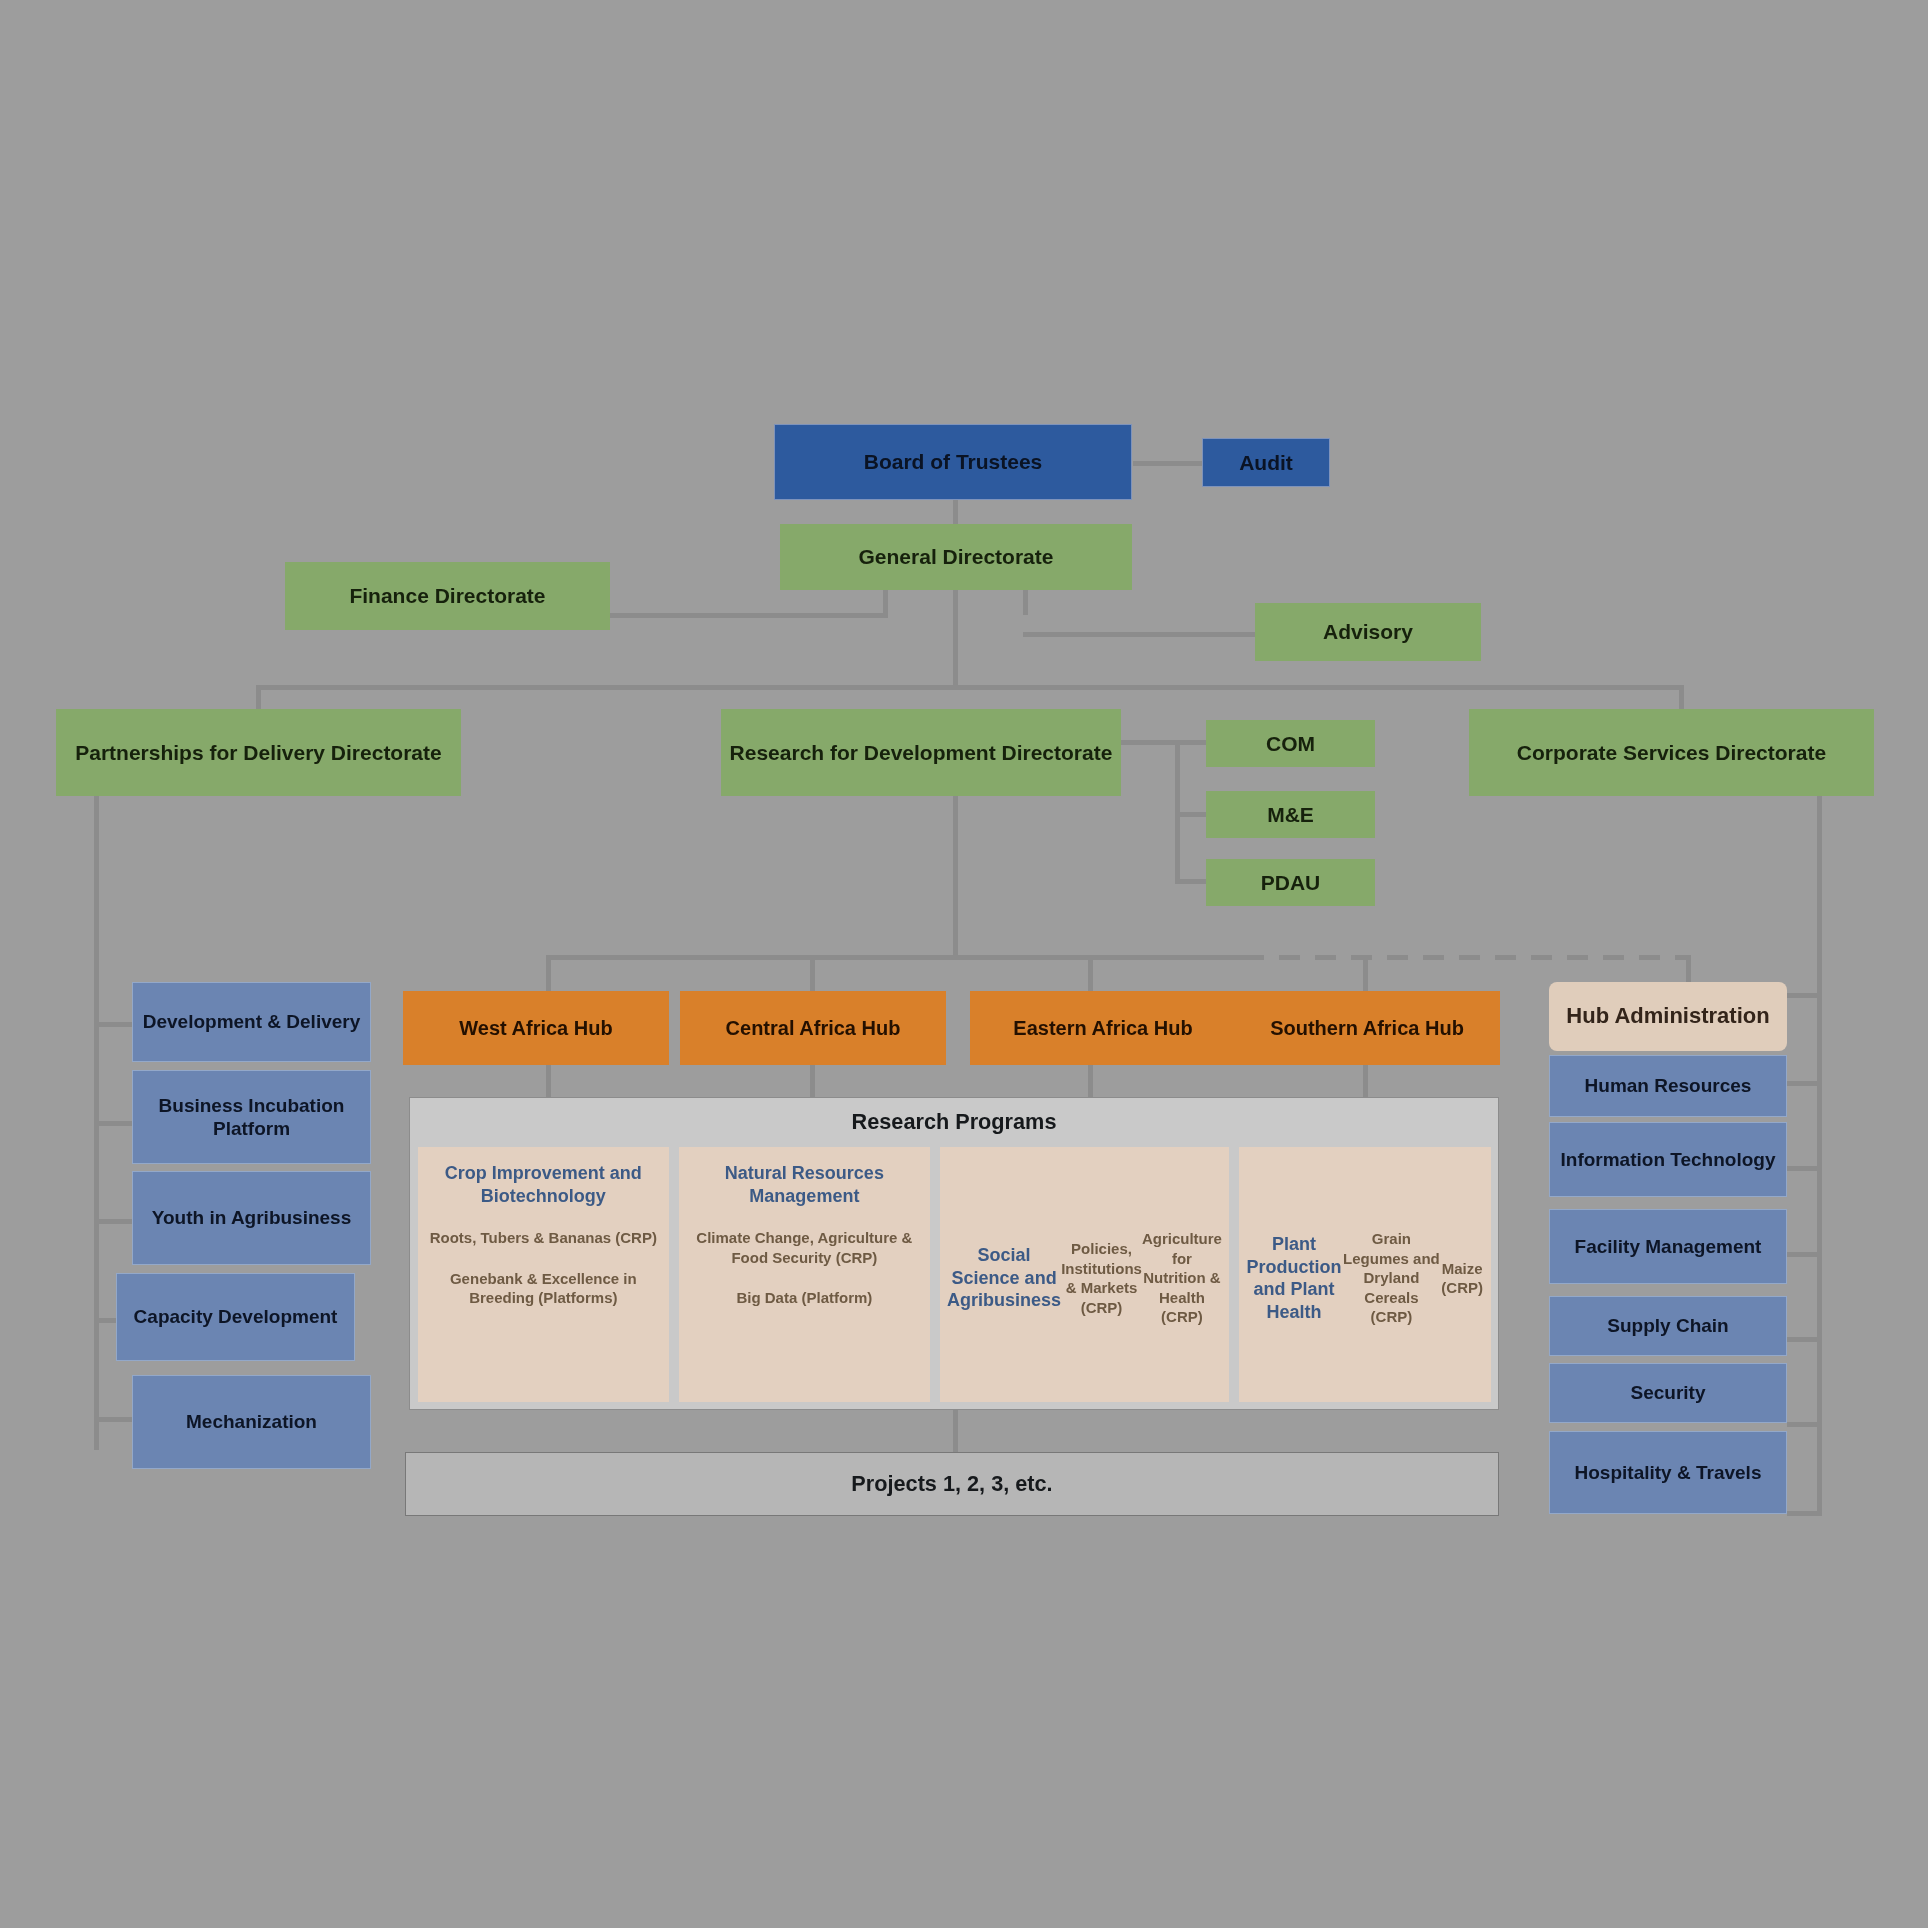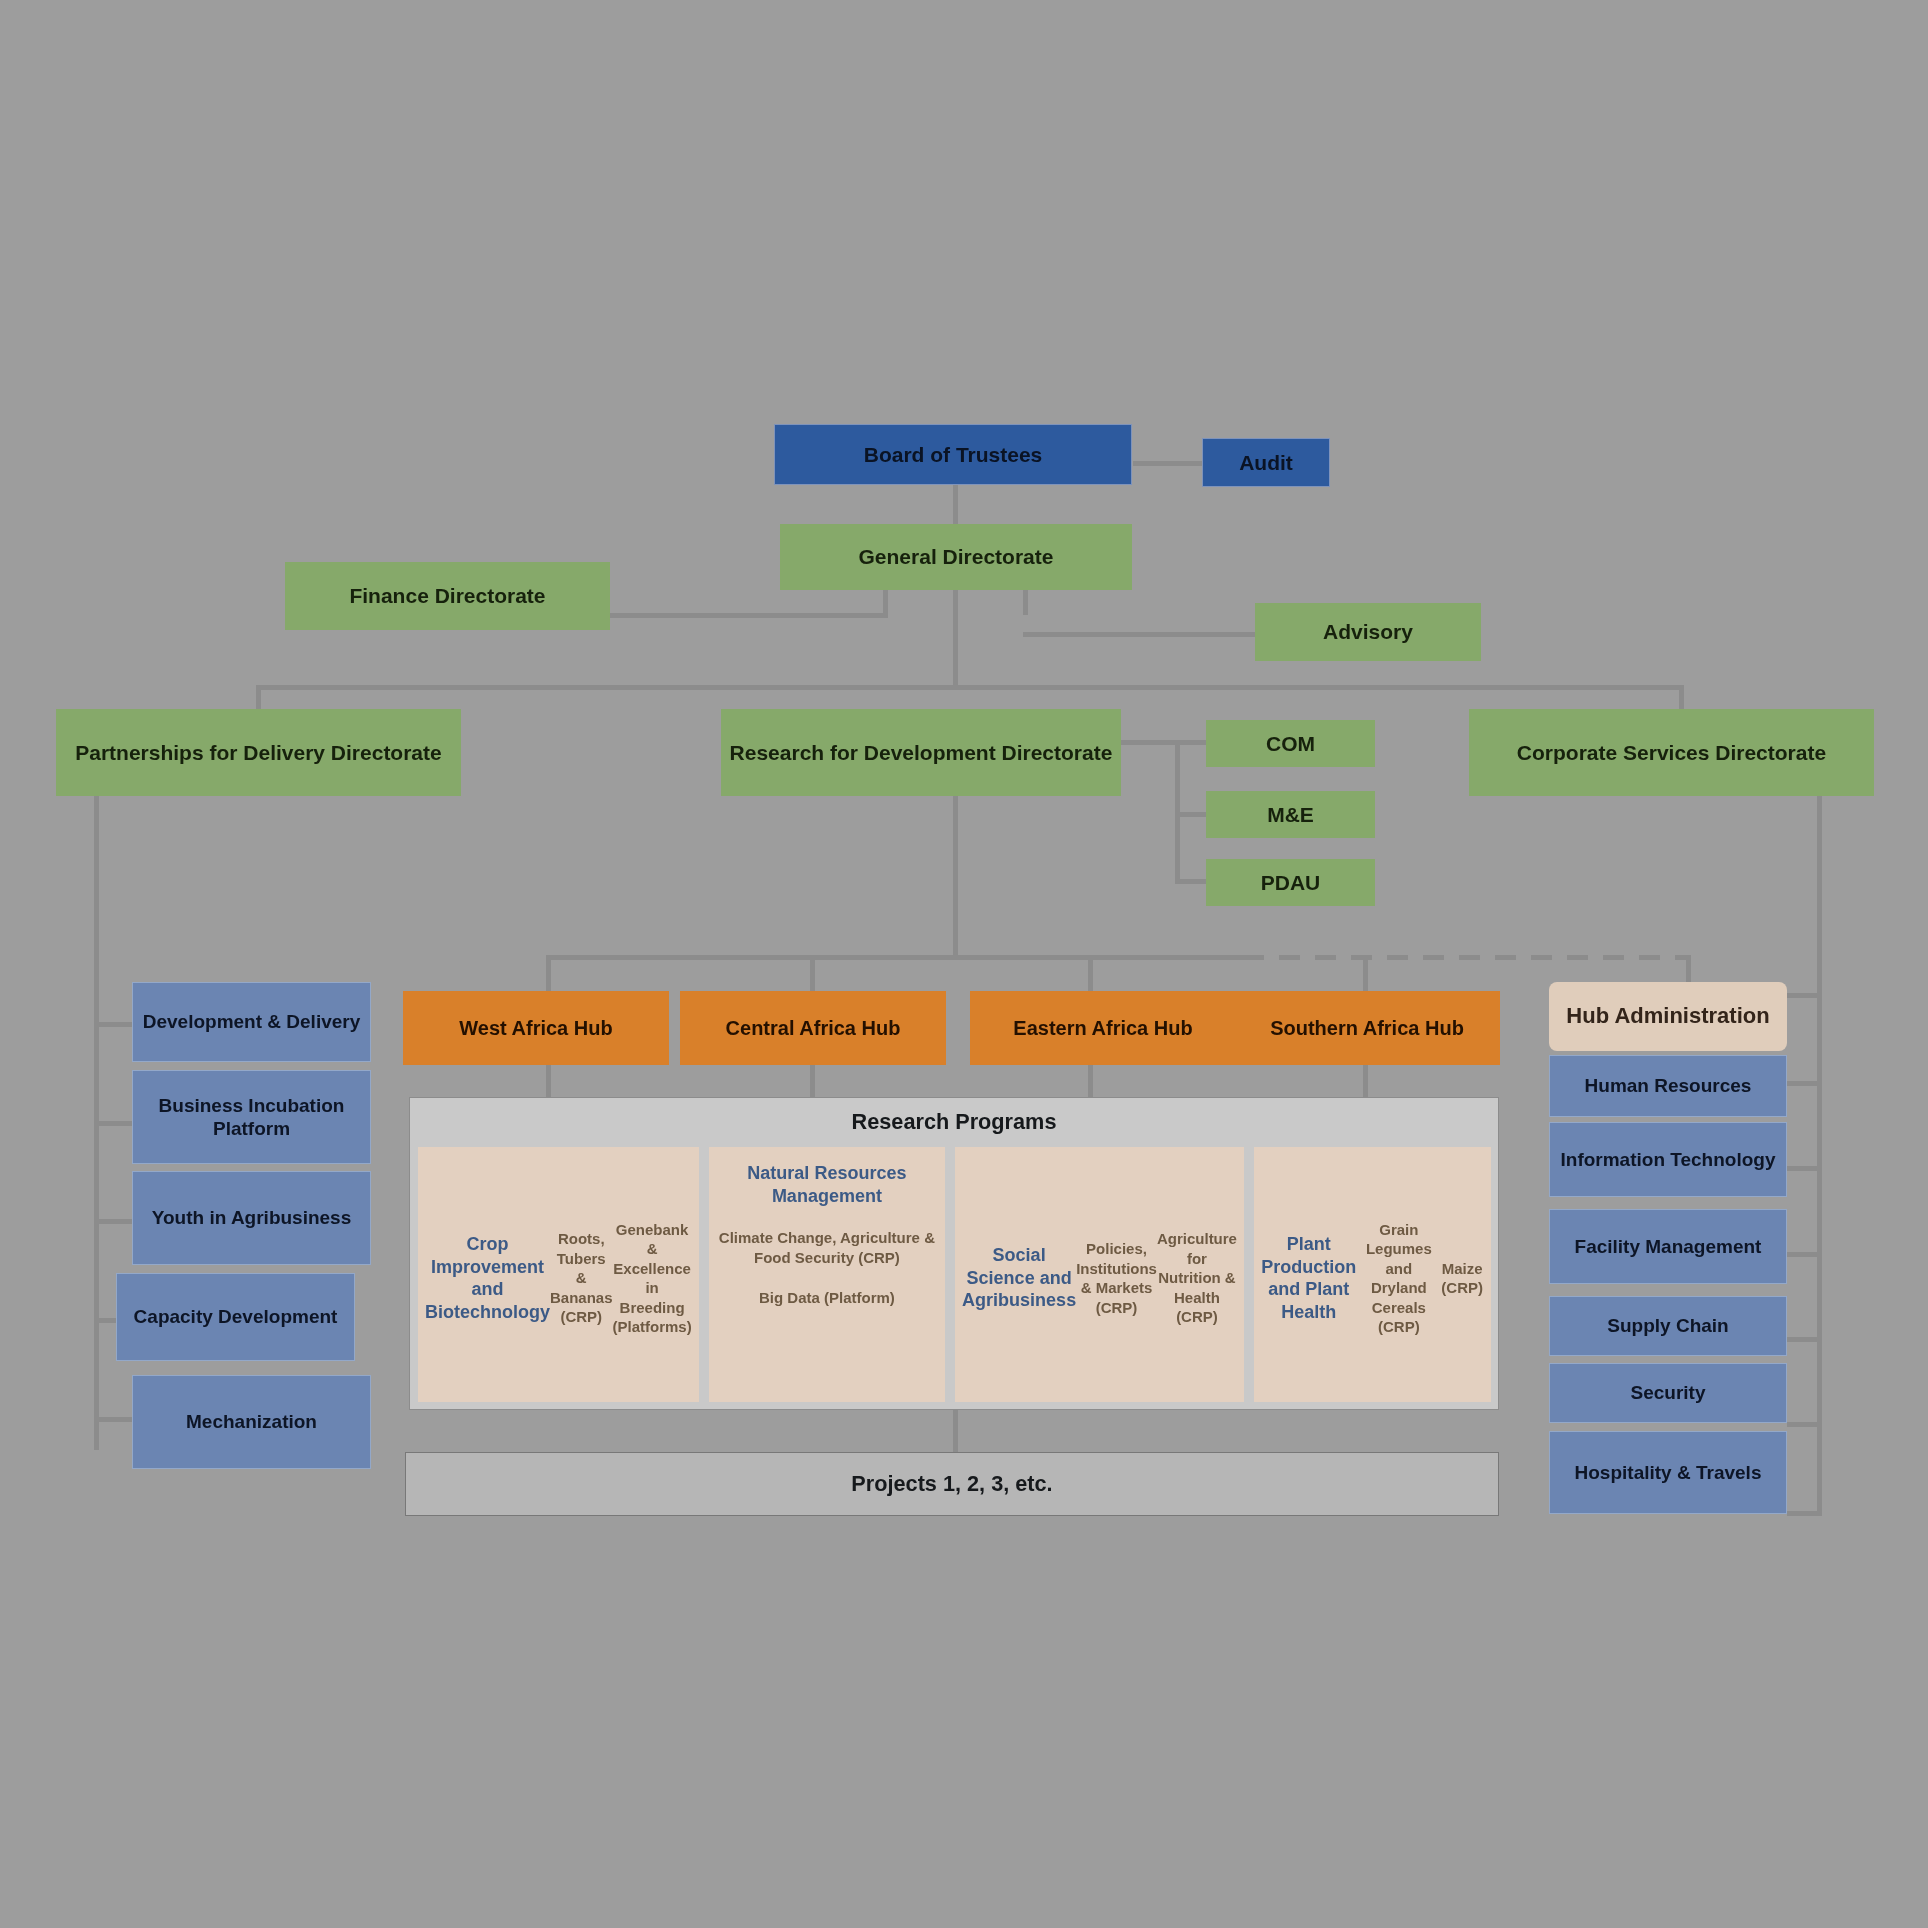--- a/index.html
+++ b/index.html
@@ -91,21 +91,21 @@
 
   <div class="ln" style="left:1817px;top:796px;width:4.7px;height:720px;"></div>
   <div class="ln" style="left:1787px;top:993px;width:35px;height:4.7px;"></div>
   <div class="ln" style="left:1787px;top:1081px;width:35px;height:4.7px;"></div>
   <div class="ln" style="left:1787px;top:1166px;width:35px;height:4.7px;"></div>
   <div class="ln" style="left:1787px;top:1252px;width:35px;height:4.7px;"></div>
   <div class="ln" style="left:1787px;top:1337px;width:35px;height:4.7px;"></div>
   <div class="ln" style="left:1787px;top:1422px;width:35px;height:4.7px;"></div>
   <div class="ln" style="left:1787px;top:1511px;width:35px;height:4.7px;"></div>
 
-  <div class="box bt" style="left:774px;top:424px;width:358px;height:61px;font-size:21px;">Board of Trustees</div>
+  <div class="box bt" style="left:774px;top:424px;width:358px;height:76px;font-size:21px;">Board of Trustees</div>
   <div class="box bt" style="left:1202px;top:438px;width:128px;height:49px;font-size:21px;">Audit</div>
 
   <div class="box green" style="left:780px;top:524px;width:352px;height:66px;font-size:21px;">General Directorate</div>
   <div class="box green" style="left:285px;top:562px;width:325px;height:68px;font-size:21px;">Finance Directorate</div>
   <div class="box green" style="left:1255px;top:603px;width:226px;height:58px;font-size:21px;">Advisory</div>
 
   <div class="box green" style="left:56px;top:709px;width:405px;height:87px;font-size:21px;">Partnerships for Delivery Directorate</div>
   <div class="box green" style="left:721px;top:709px;width:400px;height:87px;font-size:21px;">Research for Development Directorate</div>
   <div class="box green" style="left:1469px;top:709px;width:405px;height:87px;font-size:21px;">Corporate Services Directorate</div>
 
@@ -130,21 +130,21 @@
   <div class="box blue" style="left:1549px;top:1209px;width:238px;height:75px;font-size:19px;">Facility Management</div>
   <div class="box blue" style="left:1549px;top:1296px;width:238px;height:60px;font-size:19px;">Supply Chain</div>
   <div class="box blue" style="left:1549px;top:1363px;width:238px;height:60px;font-size:19px;">Security</div>
   <div class="box blue" style="left:1549px;top:1431px;width:238px;height:83px;font-size:19px;">Hospitality &amp; Travels</div>
 
   <div class="box panel col" style="left:409px;top:1097px;width:1090px;height:313px;padding:0;">
     <div style="width:100%;height:49px;display:flex;align-items:center;justify-content:center;font-size:21.7px;color:#16191c;">Research Programs</div>
 
     <div style="width:100%;flex:1;display:flex;gap:9.4px;padding:0 7.5px 7.5px 7.5px;box-sizing:border-box;">
 
-      <div class="prog" style="flex:1;display:flex;align-items:center;padding:15px 7.5px 7.5px 7.5px;box-sizing:border-box;">
+      <div class="prog" style="flex:1;display:flex;flex-direction:column;align-items:center;padding:15px 7.5px 7.5px 7.5px;box-sizing:border-box;">
         <div class="progtitle" style="font-size:18px;line-height:1.25;text-align:center;">Crop Improvement and Biotechnology</div>
         <div class="gap"></div>
         <div class="progsub" style="font-size:15px;line-height:1.3;text-align:center;">Roots, Tubers &amp; Bananas (CRP)</div>
         <div class="gap"></div>
         <div class="progsub" style="font-size:15px;line-height:1.3;text-align:center;">Genebank &amp; Excellence in Breeding (Platforms)</div>
       </div>
 
       <div class="prog" style="flex:1;display:flex;flex-direction:column;align-items:center;padding:15px 7.5px 7.5px 7.5px;box-sizing:border-box;">
         <div class="progtitle" style="font-size:18px;line-height:1.25;text-align:center;">Natural Resources Management</div>
         <div class="gap"></div>

